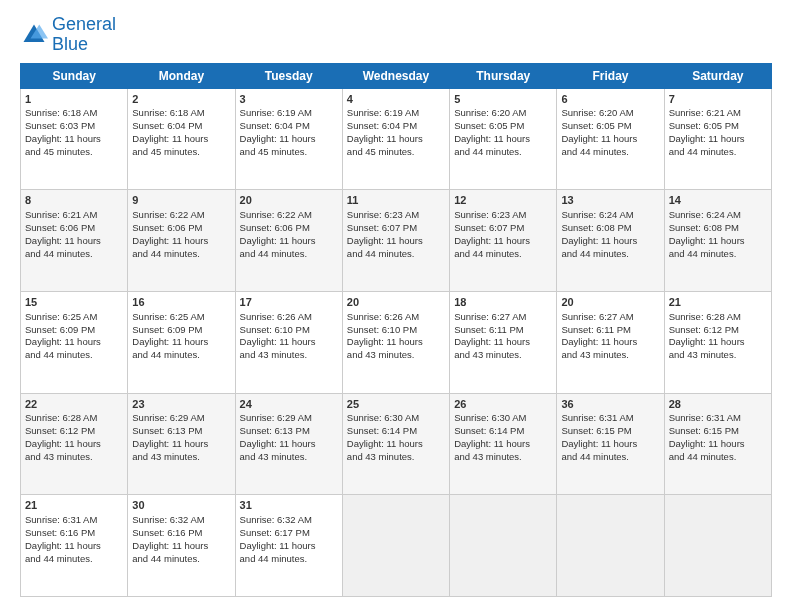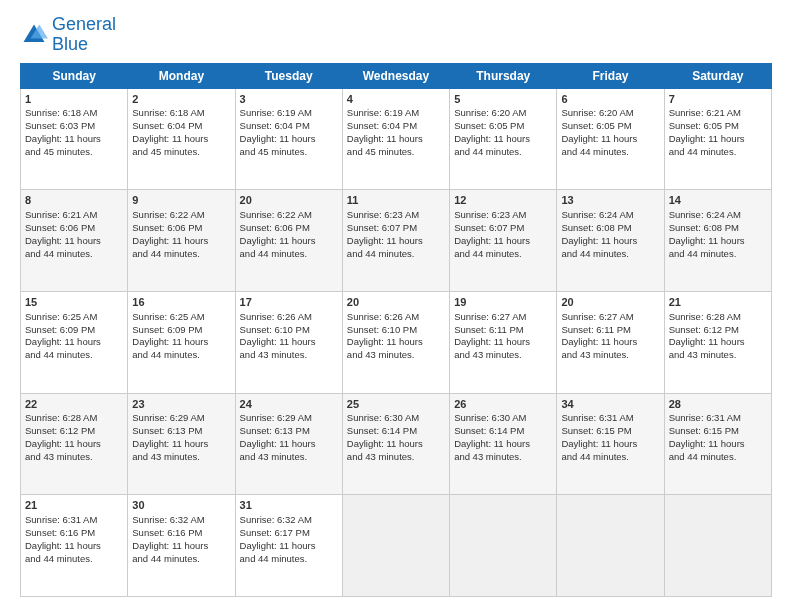--- a/index.html
+++ b/index.html
@@ -247,21 +247,21 @@
             <span style="display: block;">and 43 minutes.</span>
           </td>
           <td>
             <span class="day-num">20</span>
             <span style="display: block;">Sunrise: 6:26 AM</span>
             <span style="display: block;">Sunset: 6:10 PM</span>
             <span style="display: block;">Daylight: 11 hours</span>
             <span style="display: block;">and 43 minutes.</span>
           </td>
           <td>
-            <span class="day-num">19</span>
+            <span class="day-num">18</span>
             <span style="display: block;">Sunrise: 6:27 AM</span>
             <span style="display: block;">Sunset: 6:11 PM</span>
             <span style="display: block;">Daylight: 11 hours</span>
             <span style="display: block;">and 43 minutes.</span>
           </td>
           <td>
             <span class="day-num">20</span>
             <span style="display: block;">Sunrise: 6:27 AM</span>
             <span style="display: block;">Sunset: 6:11 PM</span>
             <span style="display: block;">Daylight: 11 hours</span>
@@ -305,21 +305,21 @@
             <span style="display: block;">and 43 minutes.</span>
           </td>
           <td>
             <span class="day-num">26</span>
             <span style="display: block;">Sunrise: 6:30 AM</span>
             <span style="display: block;">Sunset: 6:14 PM</span>
             <span style="display: block;">Daylight: 11 hours</span>
             <span style="display: block;">and 43 minutes.</span>
           </td>
           <td>
-            <span class="day-num">34</span>
+            <span class="day-num">36</span>
             <span style="display: block;">Sunrise: 6:31 AM</span>
             <span style="display: block;">Sunset: 6:15 PM</span>
             <span style="display: block;">Daylight: 11 hours</span>
             <span style="display: block;">and 44 minutes.</span>
           </td>
           <td>
             <span class="day-num">28</span>
             <span style="display: block;">Sunrise: 6:31 AM</span>
             <span style="display: block;">Sunset: 6:15 PM</span>
             <span style="display: block;">Daylight: 11 hours</span>

